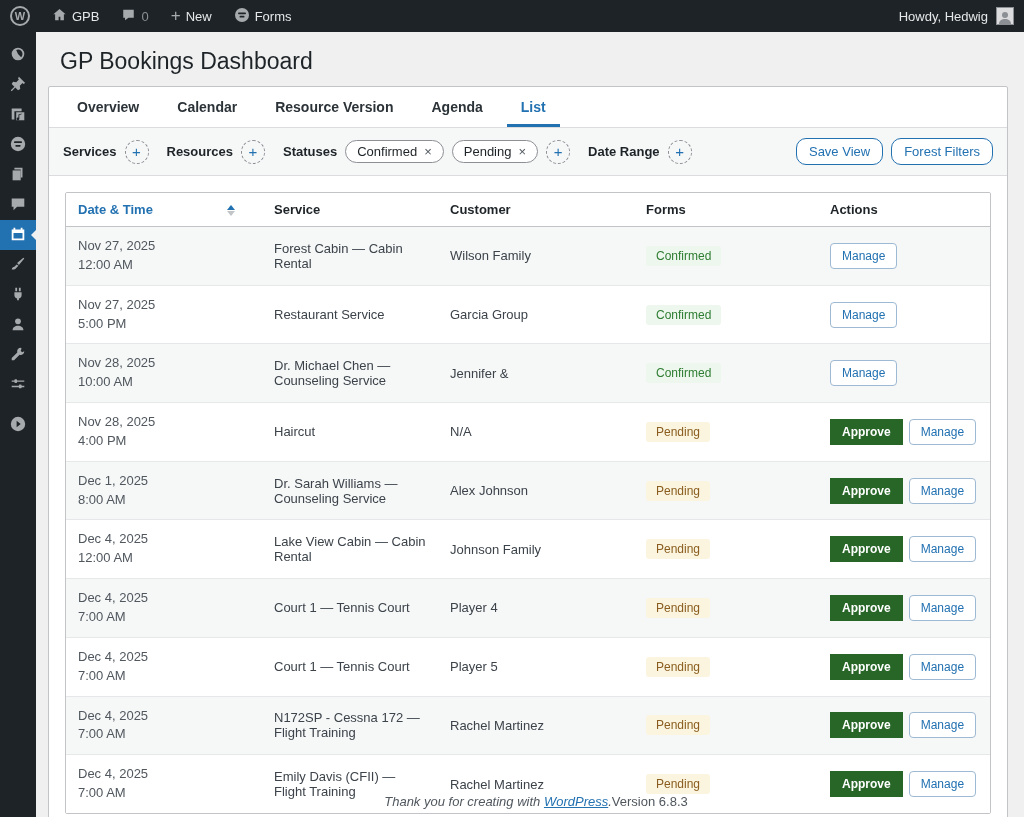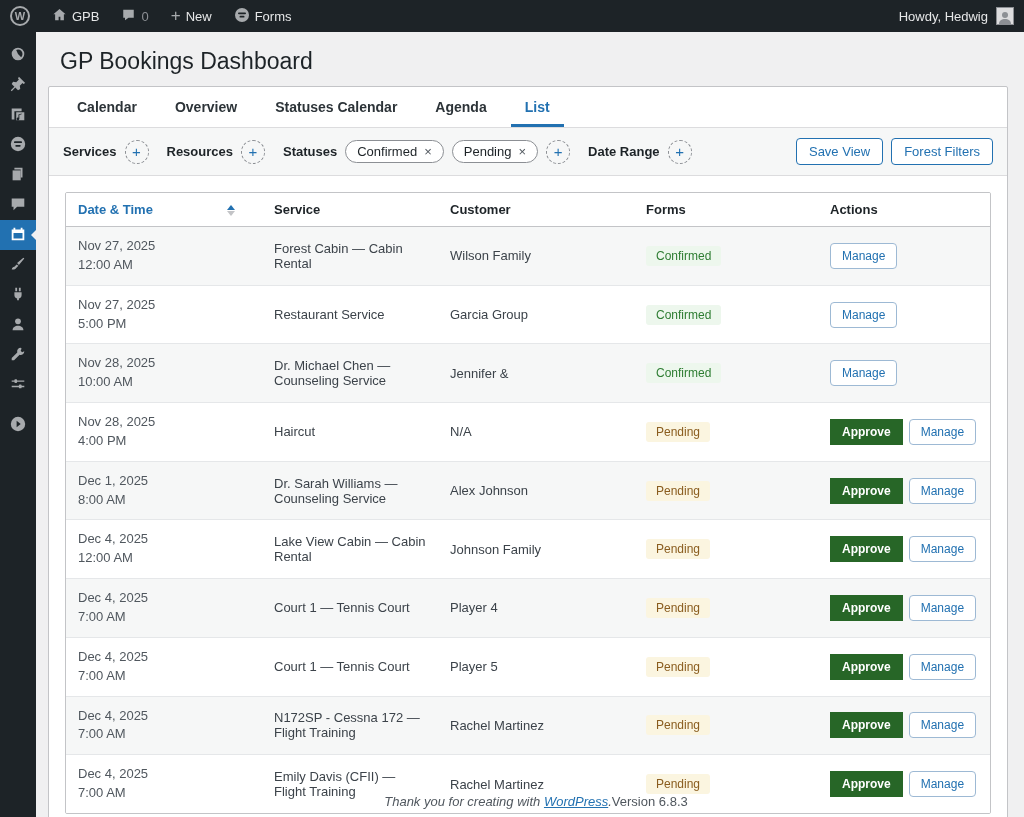--- a/index.html
+++ b/index.html
@@ -38,21 +38,21 @@
   .tab.active { color:#2271b1; border-bottom-color:#2271b1; }
 
   
   .filter-bar { display:flex; align-items:center; background:#f6f7f7; border-bottom:1px solid #dcdcde; padding:10px 14px; gap:18px; }
   .filter-group { display:flex; align-items:center; gap:8px; }
   .filter-label { font-weight:600; color:#1d2327; font-size:13px; }
   .add-btn { width:24px; height:24px; border-radius:50%; border:1px dashed #8c8f94; background:transparent; color:#2271b1; font-size:15px; line-height:1; display:flex; align-items:center; justify-content:center; cursor:pointer; }
   .chip { display:flex; align-items:center; gap:7px; background:#fff; border:1px solid #8c8f94; border-radius:14px; padding:3px 11px; font-size:13px; color:#1d2327; cursor:default; }
   .chip .x { color:#50575e; cursor:pointer; font-size:13px; }
   .filter-actions { margin-left:auto; display:flex; gap:8px; }
-  .btn-outline { background:#fff; border:1px solid #2271b1; color:#2271b1; border-radius:4px; padding:5px 12px; font-size:13px; cursor:pointer; font-family:inherit; }
+  .btn-outline { background:#fff; border:1px solid #2271b1; color:#2271b1; border-radius:10px; padding:5px 12px; font-size:13px; cursor:pointer; font-family:inherit; }
 
   
   .table-wrap { margin:16px; border:1px solid #c3c4c7; border-radius:2px; overflow:hidden; }
   table { width:100%; border-collapse:collapse; }
   thead th { text-align:left; font-size:13px; font-weight:700; color:#1d2327; padding:9px 12px; background:#fff; border-bottom:1px solid #c3c4c7; }
   th.sortable { color:#2271b1; cursor:pointer; }
   .sort-arrows { display:inline-flex; flex-direction:column; vertical-align:middle; margin-left:70px; gap:1px; }
   .sort-arrows .up { width:0; height:0; border-left:4px solid transparent; border-right:4px solid transparent; border-bottom:5px solid #2271b1; }
   .sort-arrows .down { width:0; height:0; border-left:4px solid transparent; border-right:4px solid transparent; border-top:5px solid #c3c4c7; }
   tbody td { padding:10px 12px; font-size:13px; color:#3c434a; vertical-align:middle; }
@@ -200,23 +200,23 @@
         </svg></span>
   </div>
 </div>
 
 <div class="content">
   <h1 class="page-title">GP Bookings Dashboard</h1>
 
   <div class="panel">
 
     <div class="tabs" id="tabs">
+        <div class="tab">Overview</div>
         <div class="tab">Calendar</div>
-        <div class="tab">Overview</div>
-        <div class="tab">Statuses Calendar</div>
+        <div class="tab">Resource Version</div>
         <div class="tab">Agenda</div>
         <div class="tab active">List</div>
       </div>
 
     <div class="filter-bar">
       <div class="filter-group">
         <span class="filter-label">Services</span>
         <button class="add-btn">+</button>
       </div>
       <div class="filter-group">

